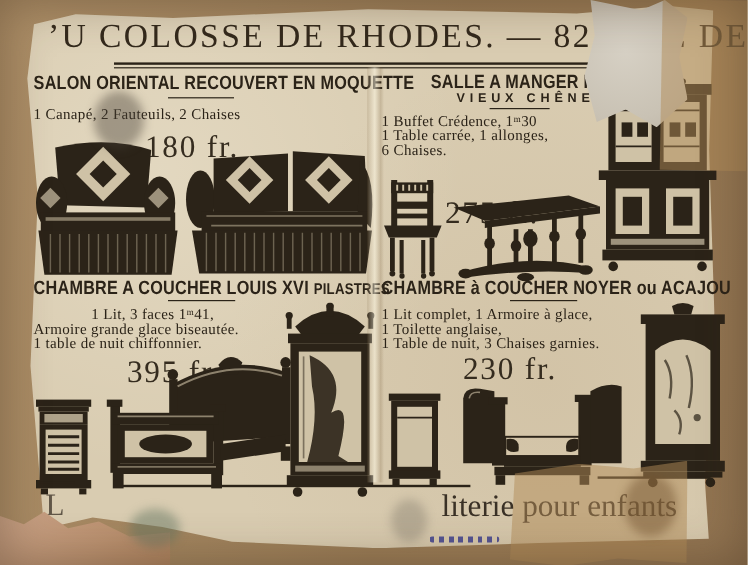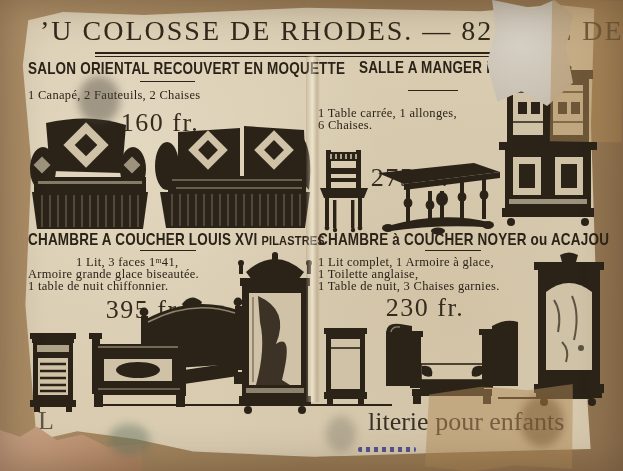--- a/index.html
+++ b/index.html
@@ -55,21 +55,21 @@
 <div class="stage">
 
   <div class="paper"></div>
 
   <div class="abs title" style="left:40px;top:15px;width:540px;">’U COLOSSE DE RHODES. — 82, RUE DE P</div>
   <div class="abs rule2" style="left:95px;top:52px;width:448px;"></div>
 
   <div class="abs hdr" style="left:28px;top:60px;width:282px;">SALON ORIENTAL RECOUVERT EN MOQUETTE</div>
   <div class="abs rule" style="left:140px;top:81px;width:55px;"></div>
   <div class="abs desc" style="left:28px;top:89px;width:282px;">1 Canapé, 2 Fauteuils, 2 Chaises</div>
-  <div class="abs price" style="left:75px;top:108px;width:170px;">160 fr.</div>
+  <div class="abs price" style="left:75px;top:108px;width:170px;">180 fr.</div>
 
   <div class="abs illus" style="left:26px;top:113px;width:128px;height:122px;">
     <svg viewBox="0 0 128 122">
       <g fill="#2b2318">
         <path d="M20 10 Q64 0 100 12 L96 60 L24 58 Z"></path>
         <ellipse cx="17" cy="56" rx="13" ry="22"></ellipse>
         <ellipse cx="107" cy="56" rx="13" ry="22"></ellipse>
         <rect x="8" y="64" width="112" height="17"></rect>
         <path d="M6 79 L122 79 L117 116 L11 116 Z"></path>
       </g>
@@ -95,21 +95,23 @@
       <rect x="42" y="18" width="28" height="28" transform="rotate(45 56 32)" fill="#cfc2a6"></rect>
       <rect x="49" y="25" width="14" height="14" transform="rotate(45 56 32)" fill="#2b2318"></rect>
       <rect x="108" y="18" width="28" height="28" transform="rotate(45 122 32)" fill="#cfc2a6"></rect>
       <rect x="115" y="25" width="14" height="14" transform="rotate(45 122 32)" fill="#2b2318"></rect>
       <path d="M20 62 L150 62 M24 70 L150 70" stroke="#cfc2a6" stroke-width="1.4" opacity=".5"></path>
       <path d="M20 76V108M28 76V108M36 76V108M44 76V108M52 76V108M60 76V108M68 76V108M76 76V108M84 76V108M92 76V108M100 76V108M108 76V108M116 76V108M124 76V108M132 76V108M140 76V108M148 76V108" stroke="#cfc2a6" stroke-width="1.2" opacity=".4"></path>
     </svg>
   </div>
 
   <div class="abs hdr" style="left:318px;top:59px;width:268px;">SALLE A MANGER HENRI II.</div>
+  <div class="abs subhdr" style="left:318px;top:76px;width:240px;">VIEUX CHÊNE</div>
   <div class="abs rule" style="left:408px;top:90px;width:50px;"></div>
+  <div class="abs desc" style="left:318px;top:95px;width:230px;">1 Buffet Crédence, 1ᵐ30</div>
   <div class="abs desc" style="left:318px;top:107px;width:230px;">1 Table carrée, 1 allonges,</div>
   <div class="abs desc" style="left:318px;top:119px;width:230px;">6 Chaises.</div>
   <div class="abs price" style="left:325px;top:131px;width:170px;margin-top:32px;">275 fr.</div>
 
   <div class="abs illus" style="left:318px;top:148px;width:52px;height:86px;">
     <svg viewBox="0 0 52 86">
       <g fill="#2b2318">
         <rect x="8" y="2" width="5" height="42"></rect>
           <rect x="38" y="2" width="5" height="42"></rect>
         <rect x="8" y="4" width="35" height="9"></rect>

